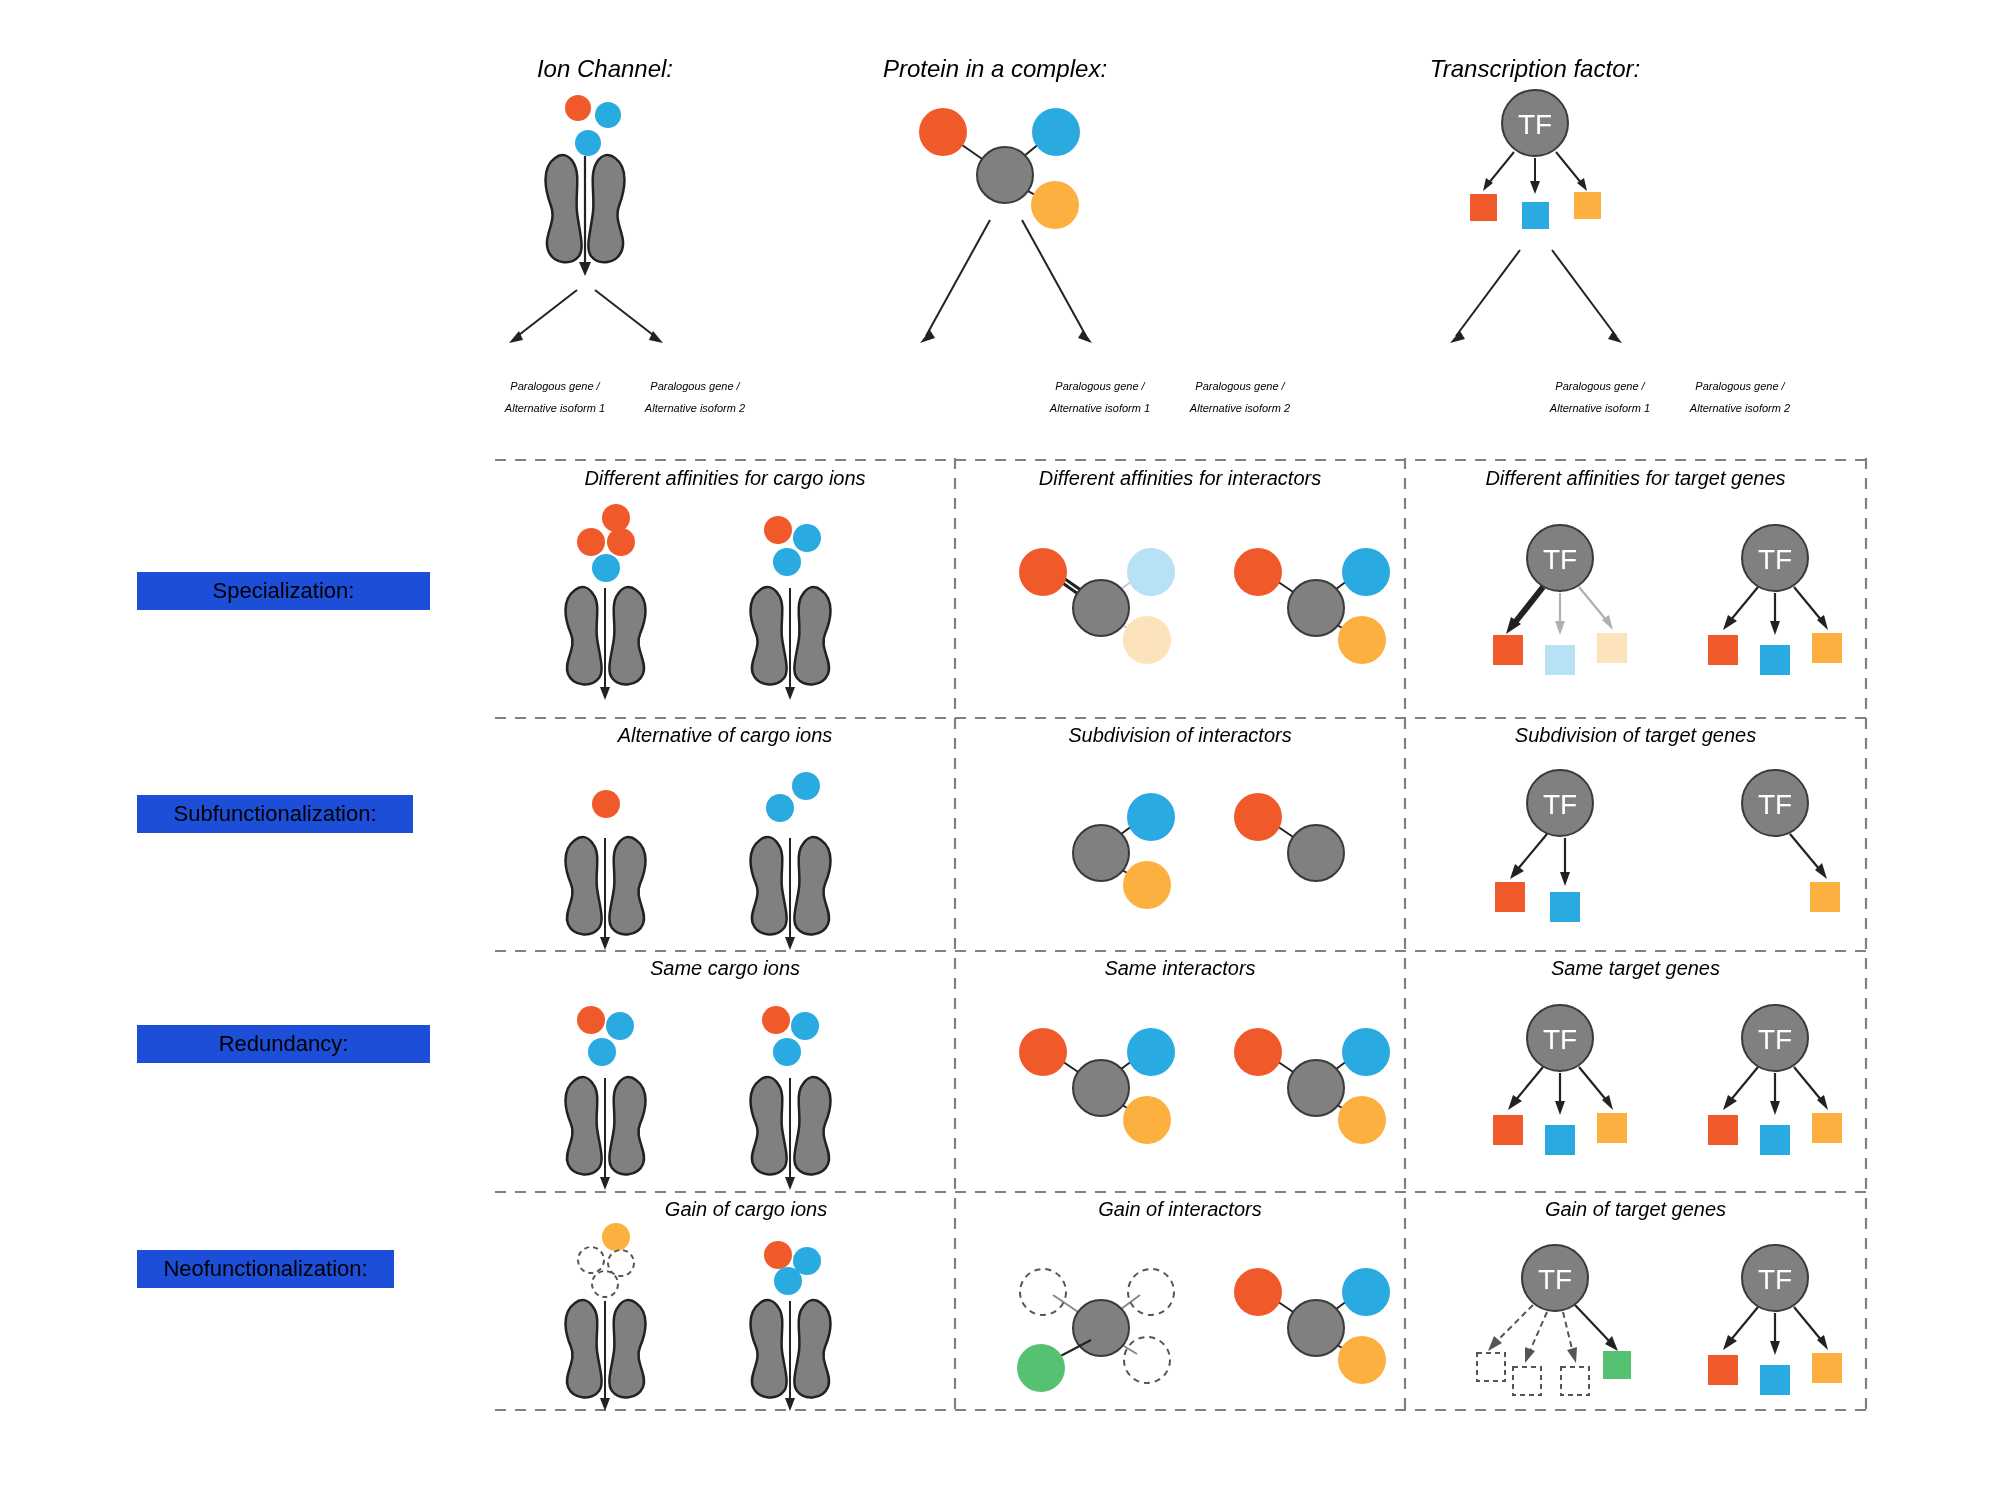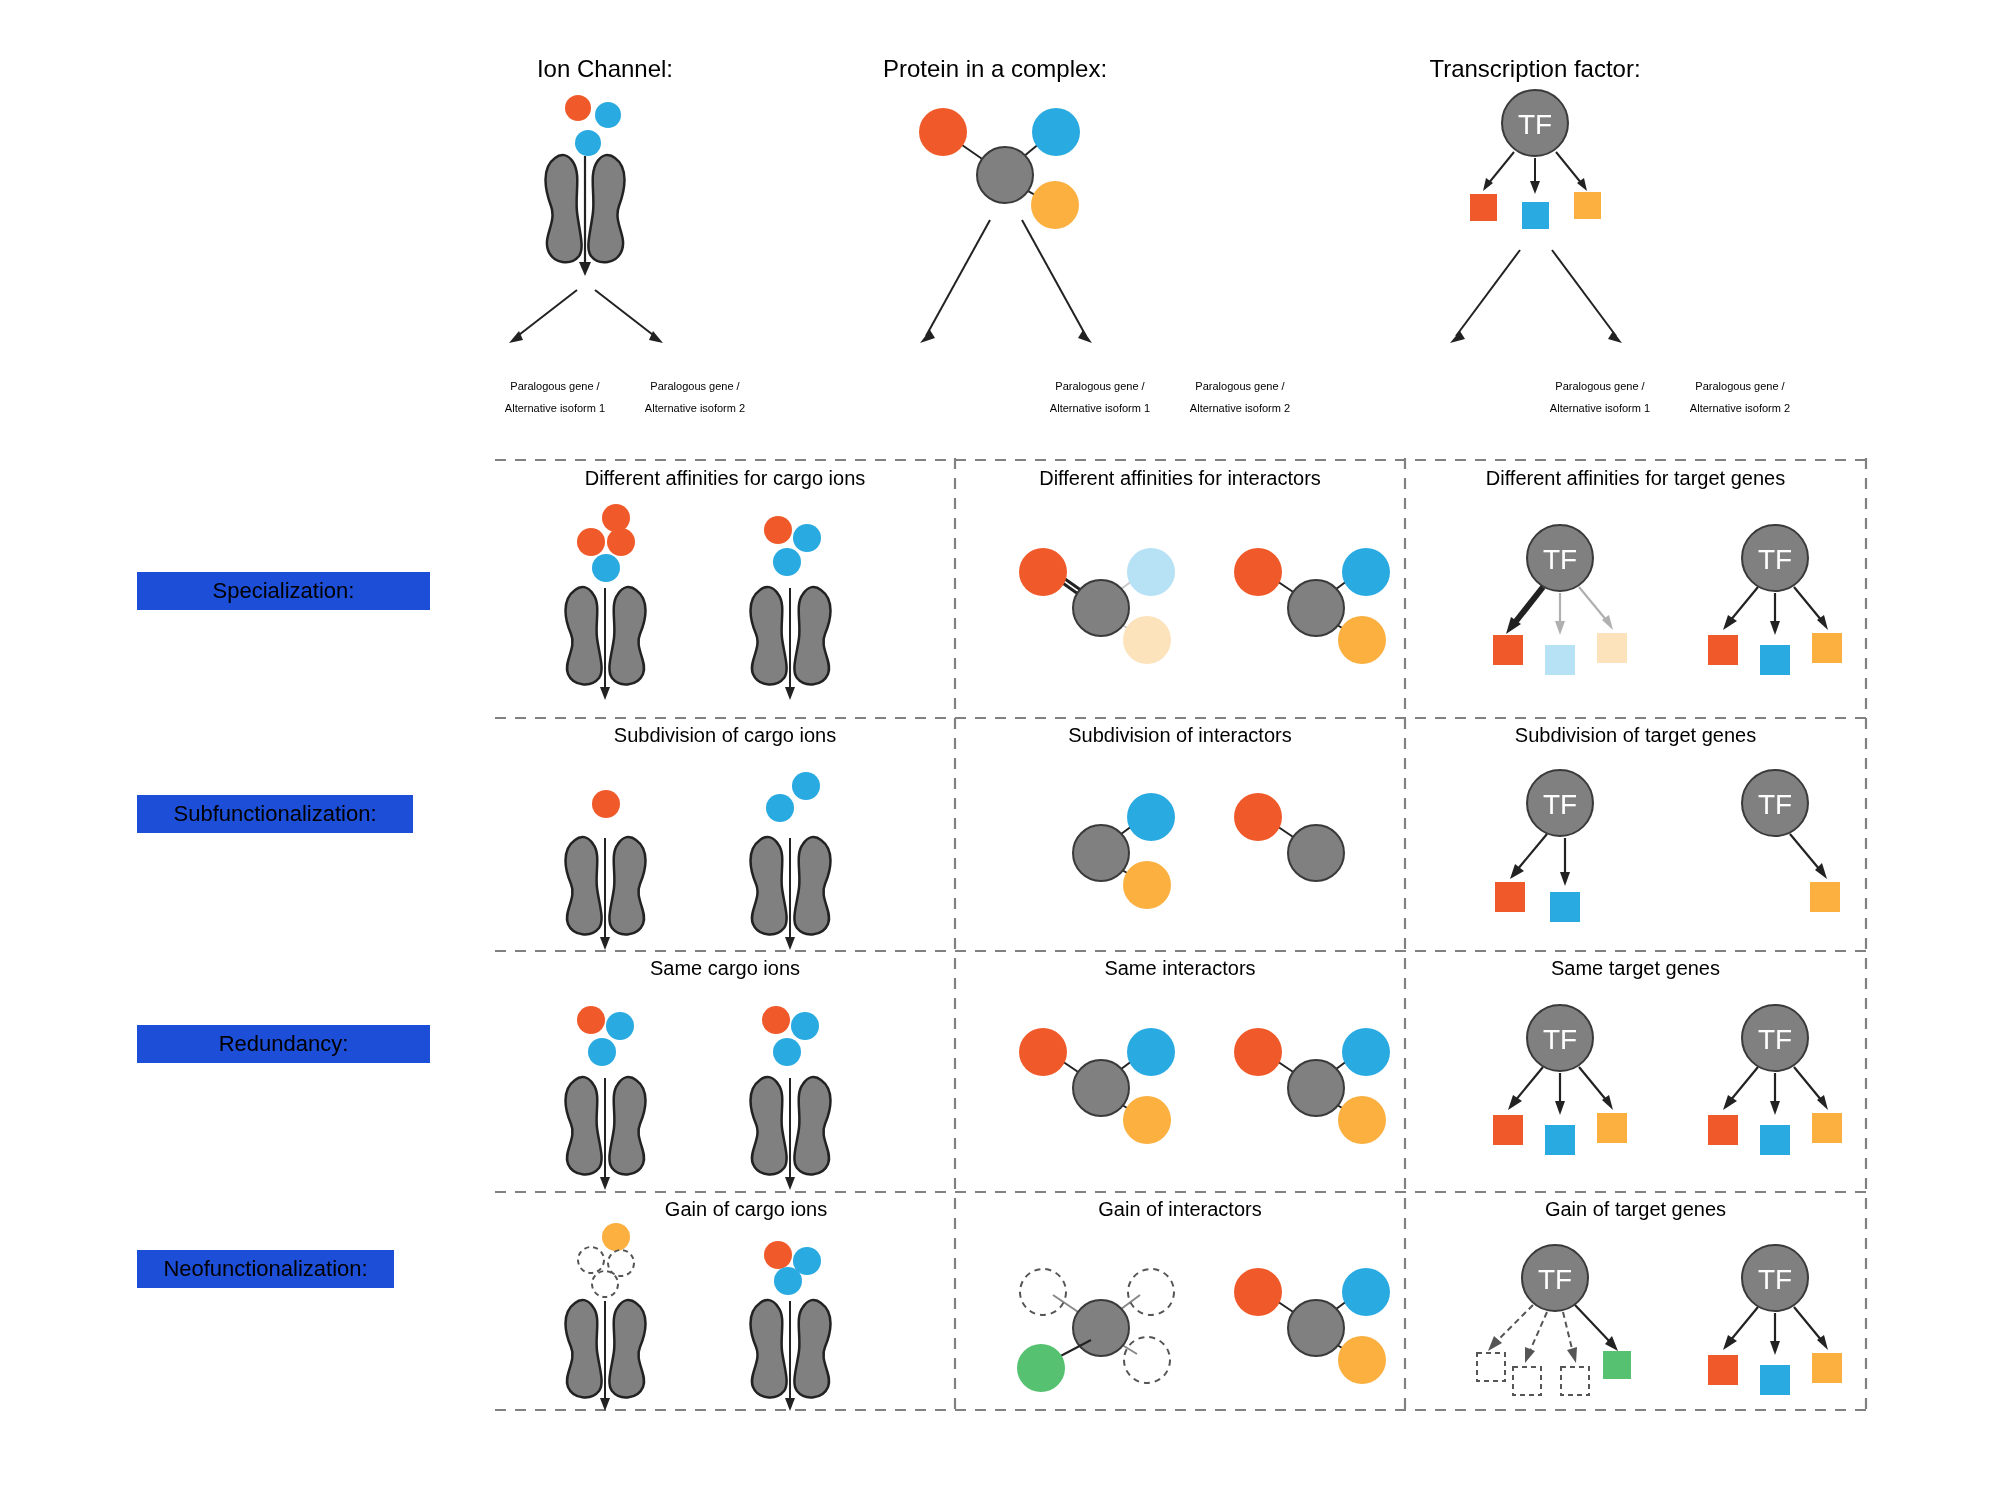--- a/index.html
+++ b/index.html
@@ -1,20 +1,20 @@
 <!DOCTYPE html>
 <html><head>
 <meta charset="utf-8">
 <style>
   html,body{margin:0;padding:0;background:#fff;}
   body{width:1999px;height:1496px;position:relative;
        font-family:"Liberation Sans","DejaVu Sans",sans-serif;color:#000;overflow:hidden;}
   #stage{position:absolute;left:0;top:0;width:1999px;height:1496px;}
   .abs{position:absolute;}
-  .ctr{text-align:center;}
+  .ctr{text-align:center;font-style:italic;}
   .hdr-title{font-size:24px;line-height:28px;white-space:nowrap;}
   .para-lbl{font-size:11px;line-height:22px;white-space:nowrap;}
   .cell-title{font-size:20px;line-height:27px;white-space:nowrap;}
   .row-label{
      background:#1d4ed8;height:38px;line-height:38px;font-size:22px;
      text-align:center;white-space:nowrap;}
   svg{display:block;overflow:visible;}
   .gridline{stroke:#808080;stroke-width:2.2;stroke-dasharray:11 9;fill:none;}
 </style>
 </head>
@@ -117,21 +117,21 @@
 
   <div class="abs row-label" style="left:137px;top:572px;width:293px;">Specialization:</div>
   <div class="abs row-label" style="left:137px;top:795px;width:276px;">Subfunctionalization:</div>
   <div class="abs row-label" style="left:137px;top:1025px;width:293px;">Redundancy:</div>
   <div class="abs row-label" style="left:137px;top:1250px;width:257px;">Neofunctionalization:</div>
 
   <div class="abs cell-title ctr" style="left:495px;top:465px;width:460px;">Different affinities for cargo ions</div>
   <div class="abs cell-title ctr" style="left:955px;top:465px;width:450px;">Different affinities for interactors</div>
   <div class="abs cell-title ctr" style="left:1405px;top:465px;width:461px;">Different affinities for target genes</div>
 
-  <div class="abs cell-title ctr" style="left:495px;top:722px;width:460px;">Subdivision of cargo ions</div>
+  <div class="abs cell-title ctr" style="left:495px;top:722px;width:460px;">Alternative of cargo ions</div>
   <div class="abs cell-title ctr" style="left:955px;top:722px;width:450px;">Subdivision of interactors</div>
   <div class="abs cell-title ctr" style="left:1405px;top:722px;width:461px;">Subdivision of target genes</div>
 
   <div class="abs cell-title ctr" style="left:955px;top:955px;width:450px;">Same interactors</div>
   <div class="abs cell-title ctr" style="left:495px;top:955px;width:460px;">Same cargo ions</div>
   <div class="abs cell-title ctr" style="left:1405px;top:955px;width:461px;">Same target genes</div>
 
   <div class="abs cell-title ctr" style="left:516px;top:1196px;width:460px;text-align:center;">Gain of cargo ions</div>
   <div class="abs cell-title ctr" style="left:955px;top:1196px;width:450px;">Gain of interactors</div>
   <div class="abs cell-title ctr" style="left:1405px;top:1196px;width:461px;">Gain of target genes</div>

